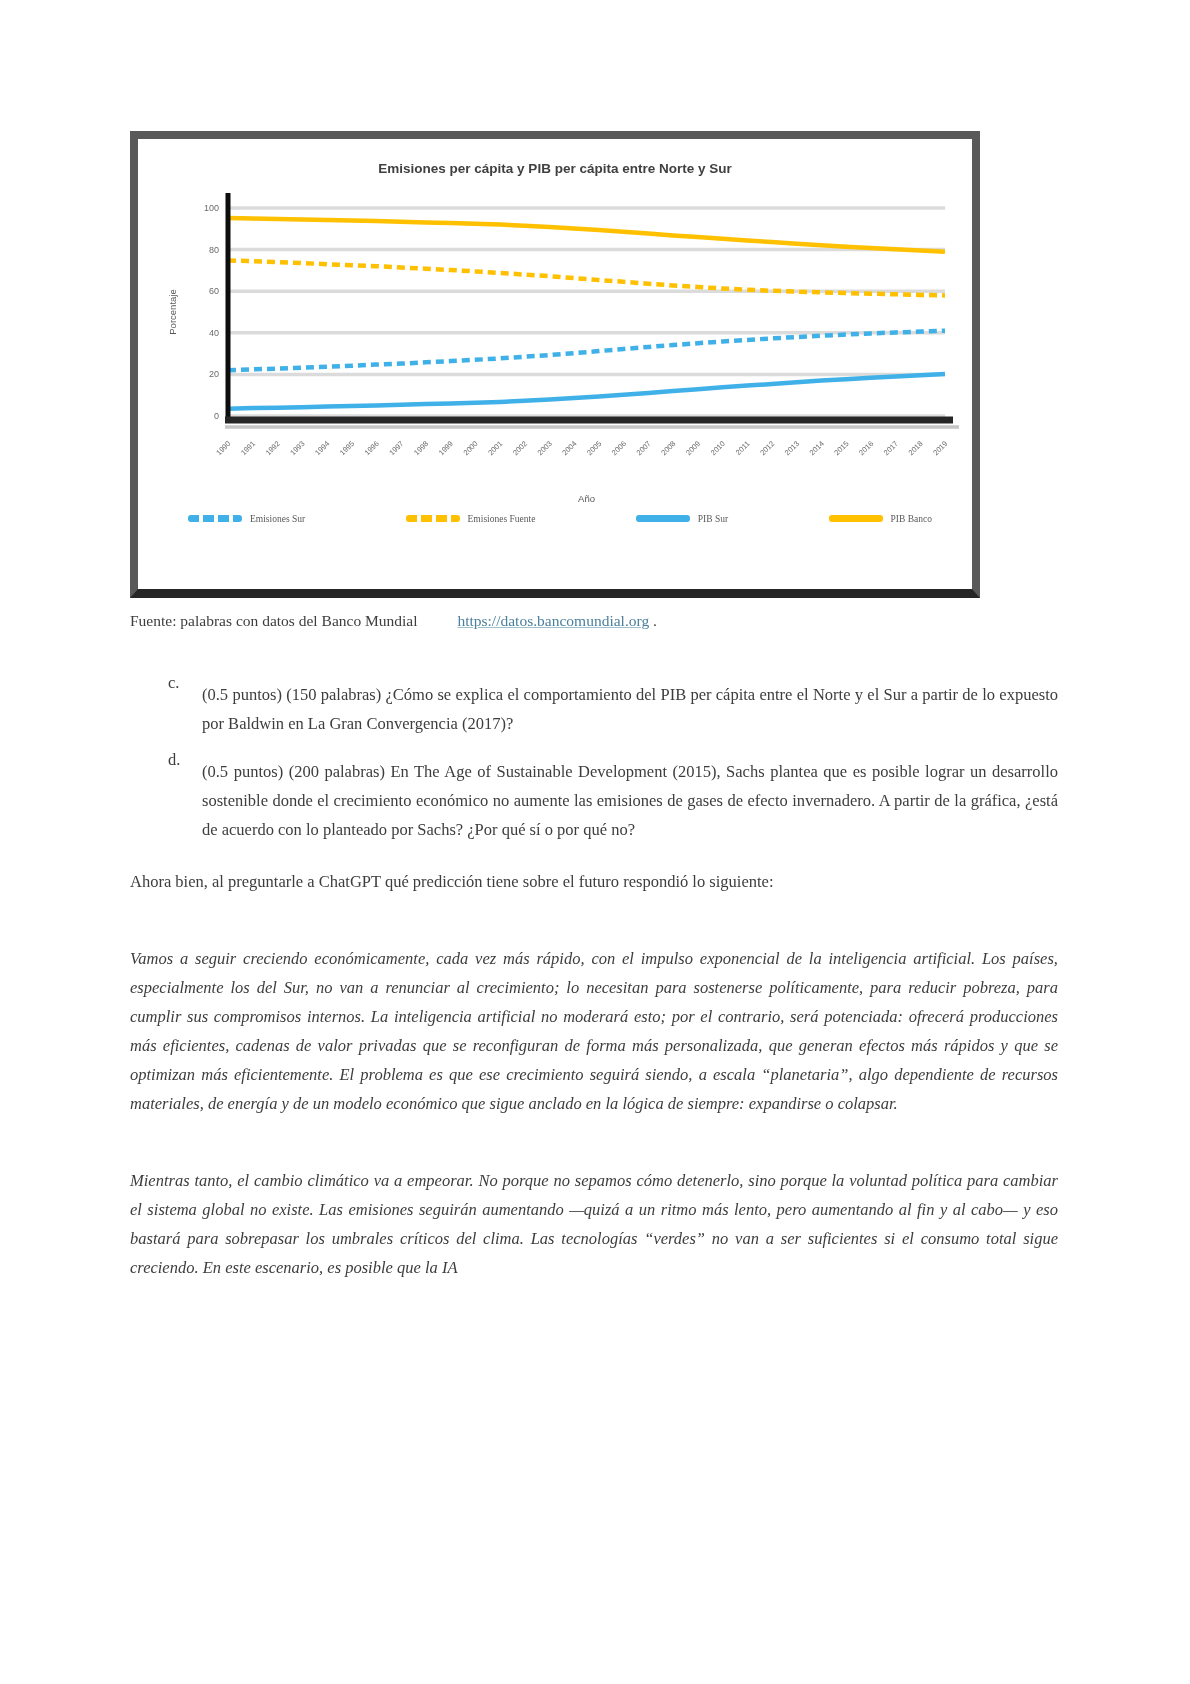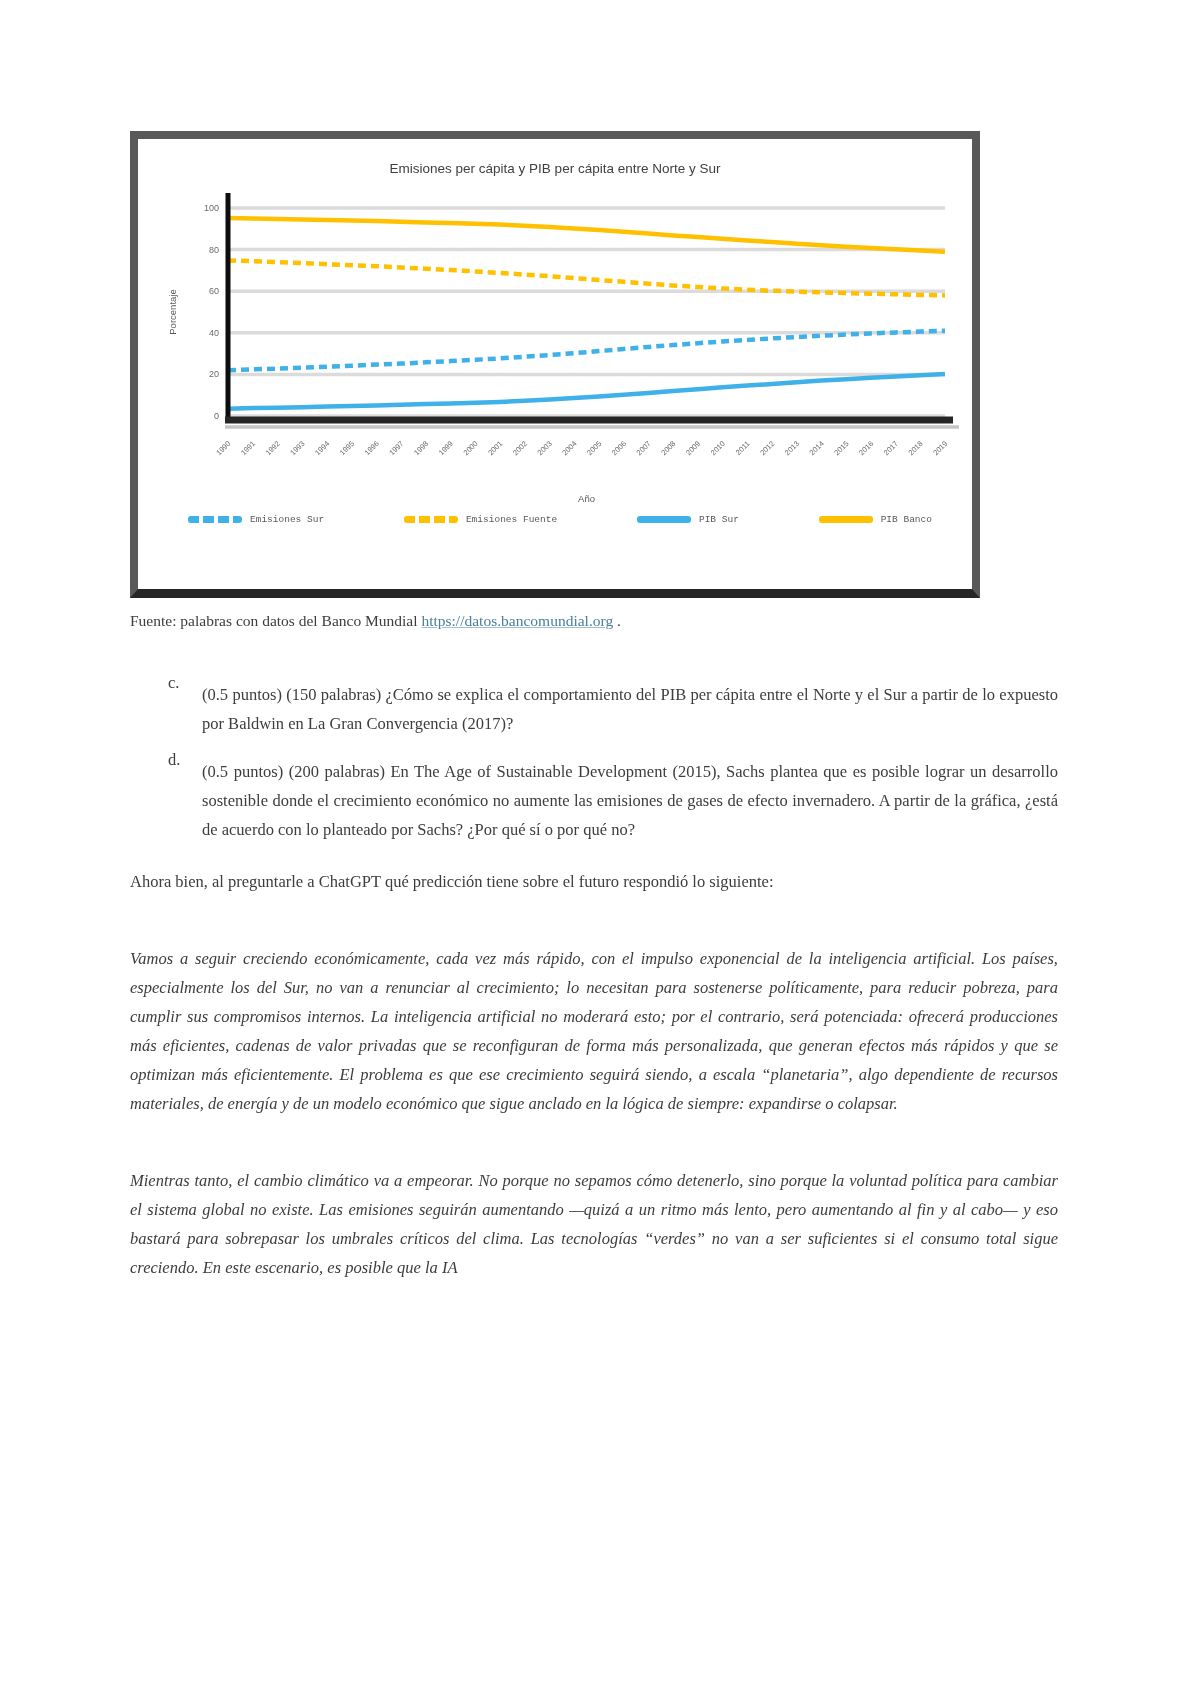--- a/index.html
+++ b/index.html
@@ -12,41 +12,41 @@
 
   
   .chart-frame{
     margin:0;width:850px;height:467px;box-sizing:border-box;
     border:8px solid #595959;border-bottom:9px solid #262626;
     background:#ffffff;overflow:hidden;
   }
   .chart-title{
     margin-top:20px;text-align:center;
     font-family:"Liberation Sans", sans-serif;
-    font-size:13.5px;font-weight:normal;color:#404040;line-height:1.55;
+    font-size:13.5px;font-weight:bold;color:#404040;line-height:1.55;
   }
   .chart-subtitle{
     text-align:center;font-family:"Liberation Sans", sans-serif;
     font-size:13.5px;font-weight:bold;color:#404040;line-height:1.4;
   }
   #chart-svg{display:block;margin-top:2px;}
   .legend-row{
     display:flex;justify-content:space-between;align-items:center;
     padding:0 40px 0 50px;margin-top:2px;
   }
   .legend-item{display:flex;align-items:center;}
   .legend-swatch{width:54px;height:7px;border-radius:3px;}
   .legend-label{
-    margin-left:8px;font-family:Liberation Mono, monospace;
+    margin-left:8px;font-family:Liberation Serif, serif;
     font-size:9.5px;color:#595959;white-space:nowrap;
   }
 
   
   .source-line{margin:9px 0 0 0;font-size:15.5px;line-height:28px;color:#3d3d3d;}
-  .source-link{color:#4a7f9b;text-decoration:underline;text-decoration-color:#9fc0cf;}
+  .source-link{color:#4a7f9b;text-decoration:underline;text-decoration-color:#9fc0cf;margin-left:36px;}
   .questions{margin-top:33px;}
   .question{display:flex;margin:0 0 7px 38px;}
   .q-marker{width:34px;flex:0 0 34px;font-size:16.5px;line-height:29px;}
   .q-text{flex:1;text-align:justify;font-size:16.5px;line-height:29px;margin-top:12px;}
   .para{margin:0;text-align:justify;font-size:16.5px;line-height:29px;}
   .intro{margin-top:23px;}
   .quote{margin-top:48px;font-style:italic;}
 </style>
 </head>
 <body>

